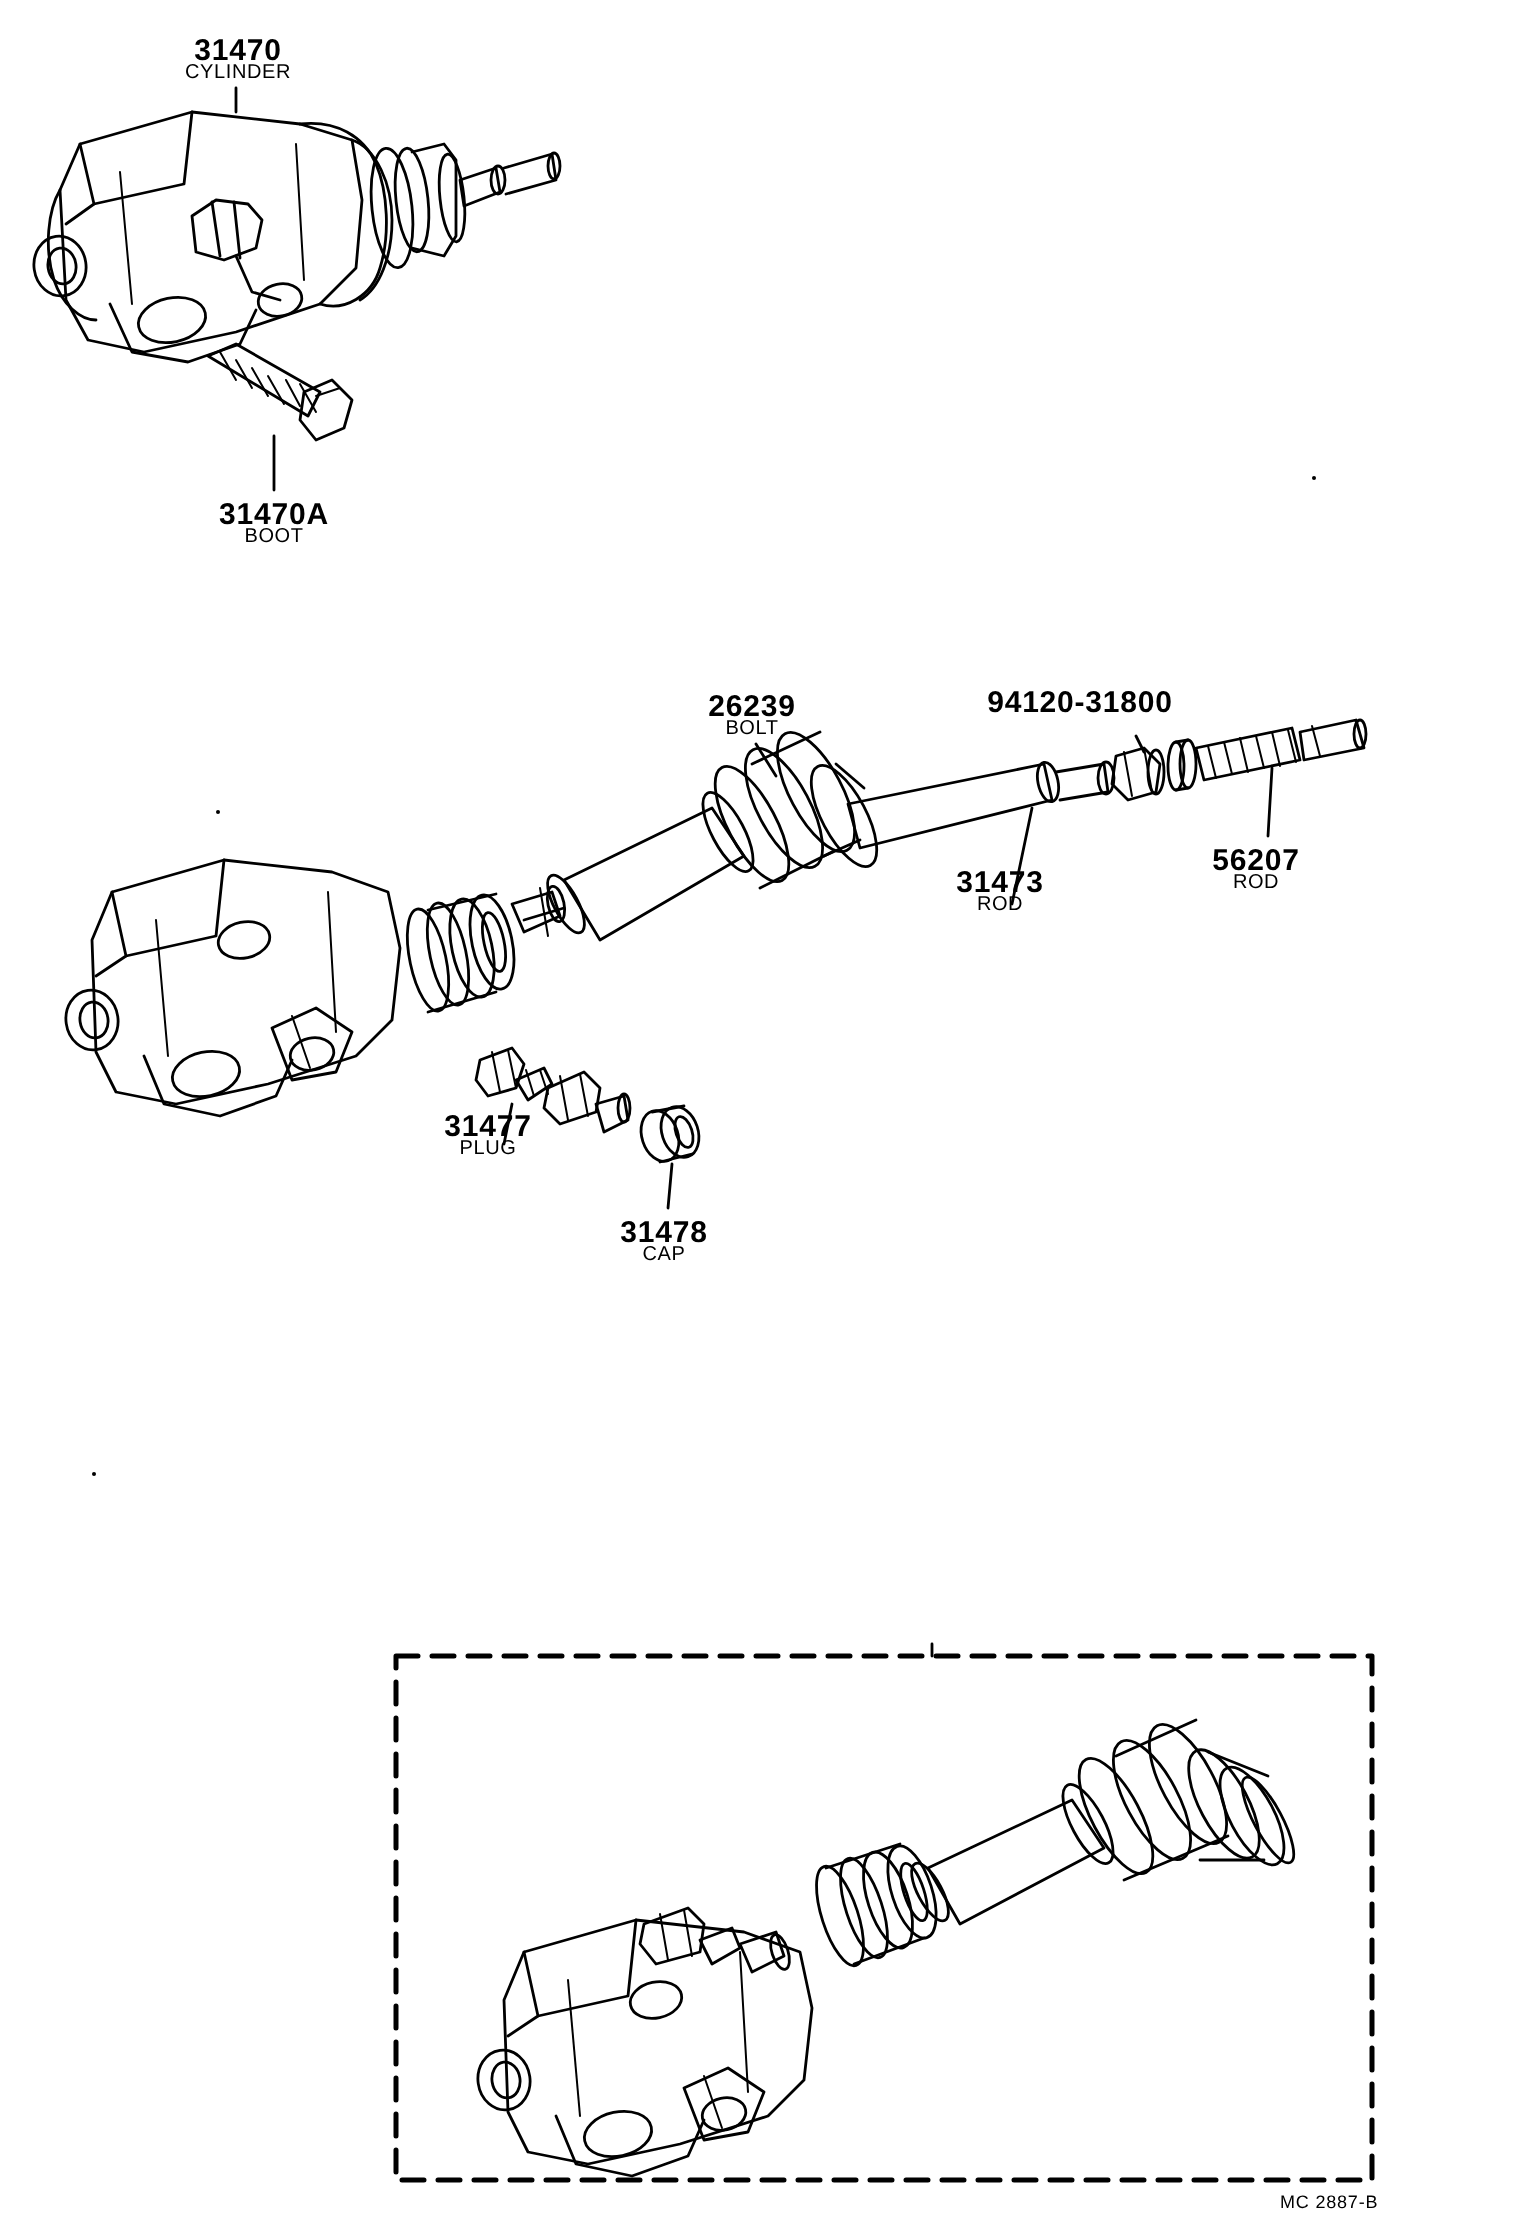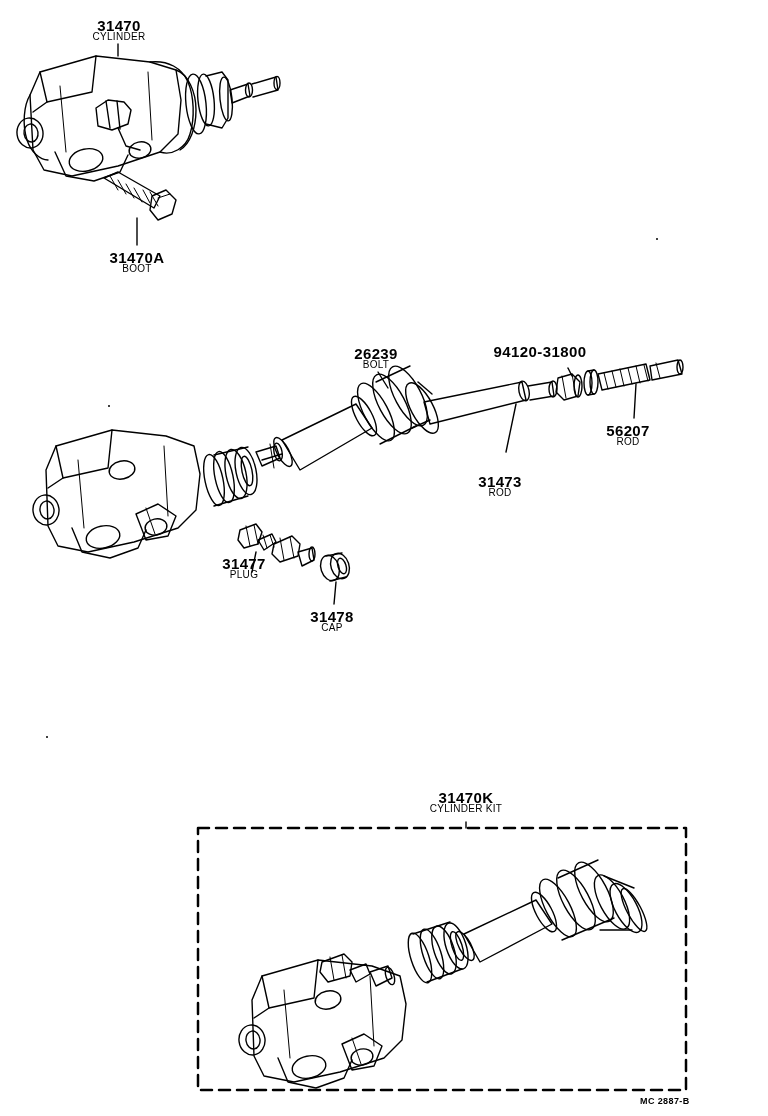--- a/index.html
+++ b/index.html
@@ -44,21 +44,21 @@
     font-size: 10px;
     font-weight: normal;
     letter-spacing: 0.3px;
     margin-top: -1px;
   }
   .kit-title .num { font-size: 15px; }
   .kit-title .desc { font-size: 10px; }
   .footer-code {
     position: absolute;
     font-size: 9px;
-    font-weight: bold;
+    font-weight: normal;
     letter-spacing: 0.4px;
     color: #000;
   }
   .speck {
     position: absolute;
     width: 2px; height: 2px;
     background: #000;
     border-radius: 50%;
   }
 </style>
@@ -297,39 +297,35 @@
   <div class="callout" style="left:460px; top:344px; width:160px;">
     <span class="num">94120-31800</span>
     <span class="desc"></span>
   </div>
 
   <div class="callout" style="left:580px; top:423px; width:96px;">
     <span class="num">56207</span>
     <span class="desc">ROD</span>
   </div>
 
-  <div class="callout" style="left:452px; top:474px; width:96px;">
+  <div class="callout" style="left:452px; top:434px; width:96px;">
     <span class="num">31473</span>
     <span class="desc">ROD</span>
   </div>
 
   <div class="callout" style="left:196px; top:556px; width:96px;">
     <span class="num">31477</span>
     <span class="desc">PLUG</span>
   </div>
 
   <div class="callout" style="left:284px; top:609px; width:96px;">
     <span class="num">31478</span>
     <span class="desc">CAP</span>
   </div>
 
-  <div class="callout kit-title" style="left:370px; top:790px; width:192px;">
-    <span class="num">31470K</span>
-    <span class="desc">CYLINDER KIT</span>
-  </div>
 
   <div class="footer-code" style="left:640px; top:1096px;">MC 2887-B</div>
 
   <div class="speck" style="left:656px; top:238px;"></div>
   <div class="speck" style="left:108px; top:405px;"></div>
   <div class="speck" style="left:46px; top:736px;"></div>
 
 </div>
 
 </body></html>

